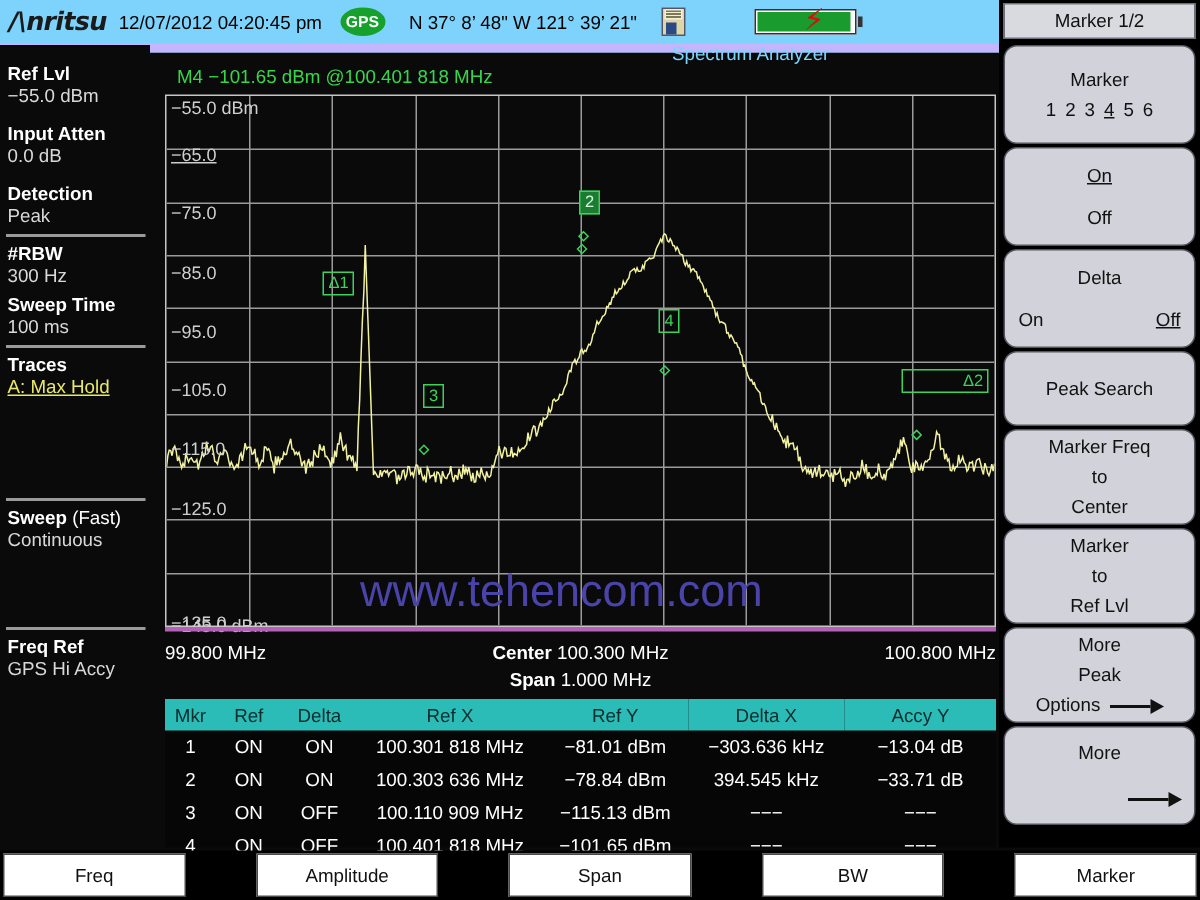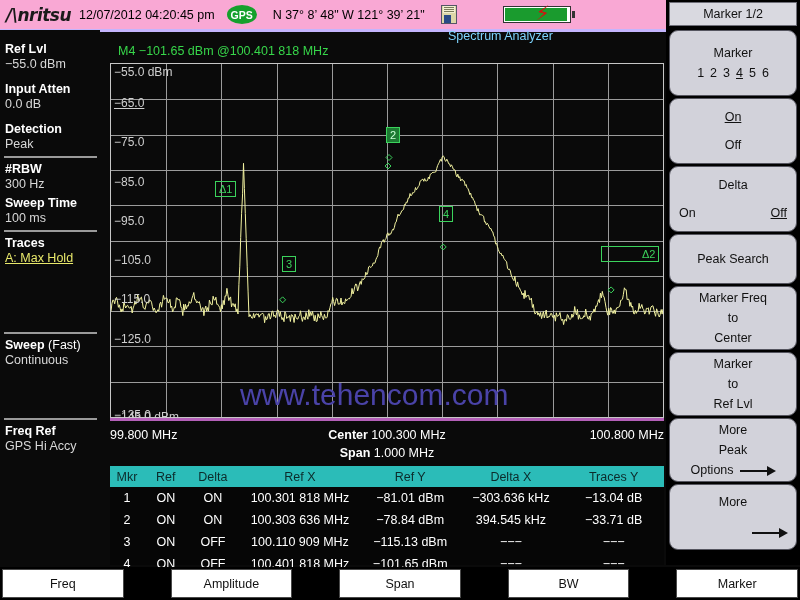--- a/index.html
+++ b/index.html
@@ -1,21 +1,21 @@
 <!DOCTYPE html>
 <html><head>
 <meta charset="utf-8">
 <style>
   html,body{margin:0;padding:0;background:#000;}
   body{width:800px;height:600px;overflow:hidden;font-family:"Liberation Sans",sans-serif;}
   #app{position:relative;width:800px;height:600px;background:#0a0a0a;}
 
   
-  .topbar{position:absolute;left:0;top:0;width:666px;height:29px;background:#f9a8d4;
-          border-bottom:3px solid #c4b5fd;display:flex;align-items:center;}
+  .topbar{position:absolute;left:0;top:0;width:666px;height:29px;background:#7dd3fc;
+          border-bottom:6px solid #c4b5fd;display:flex;align-items:center;}
   .logo{font-family:"DejaVu Sans",sans-serif;font-weight:bold;font-style:italic;font-size:17px;
         color:#1a1a1a;letter-spacing:-0.5px;padding-left:6px;}
   .datetime{font-size:12.5px;color:#000;margin-left:8px;}
   .gps-badge{width:30px;height:19px;border-radius:50%;background:#16a02c;color:#fff;
              font-size:10.5px;font-weight:bold;display:flex;align-items:center;justify-content:center;
              margin-left:12px;letter-spacing:0px;}
   .coords{font-size:12.5px;color:#000;margin-left:16px;white-space:nowrap;}
   .disk-icon{margin-left:16px;width:16px;height:19px;position:relative;}
   .disk-icon .body{position:absolute;inset:0;background:#ddd7a8;border:1px solid #556;}
   .disk-icon .top{position:absolute;left:2px;top:1px;right:2px;height:7px;background:#f2efd2;}
@@ -239,21 +239,21 @@
   <div class="mtable">
     <table>
       <thead>
         <tr>
           <th class="c-mkr">Mkr</th>
           <th class="c-ref">Ref</th>
           <th class="c-delta">Delta</th>
           <th class="c-refx">Ref X</th>
           <th class="c-refy">Ref Y</th>
           <th class="c-dx">Delta X</th>
-          <th class="c-dy">Traces Y</th>
+          <th class="c-dy">Accy Y</th>
         </tr>
       </thead>
       <tbody id="marker-rows">
           <tr>
             <td class="c-mkr">1</td>
             <td class="c-ref">ON</td>
             <td class="c-delta">ON</td>
             <td class="c-refx">100.301 818 MHz</td>
             <td class="c-refy">−81.01 dBm</td>
             <td class="c-dx">−303.636 kHz</td>

